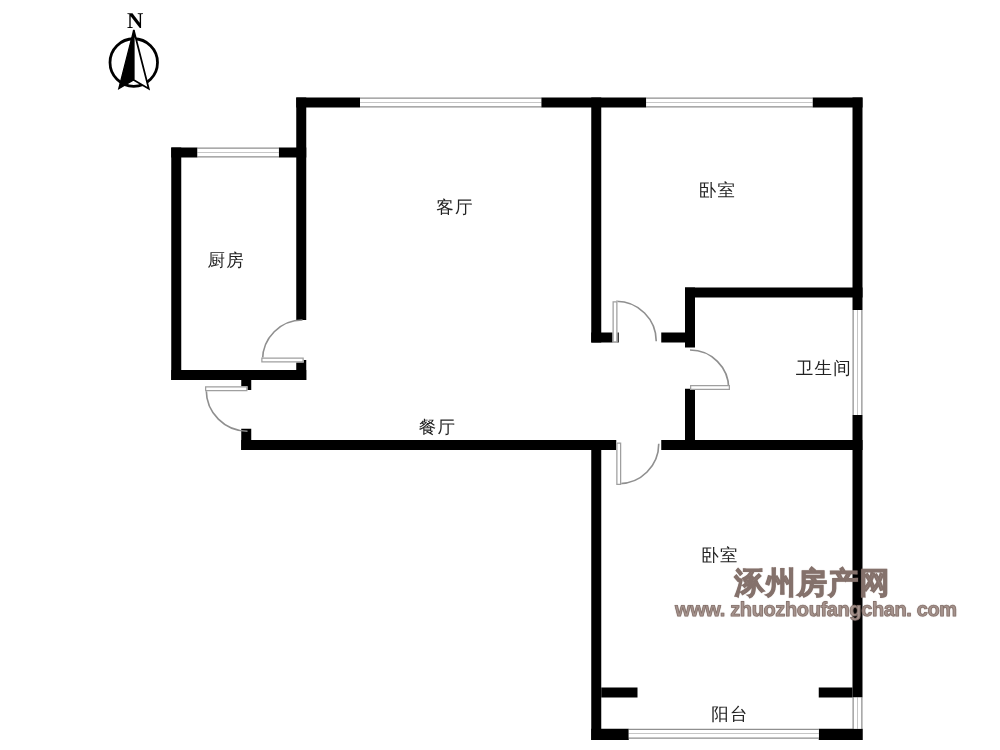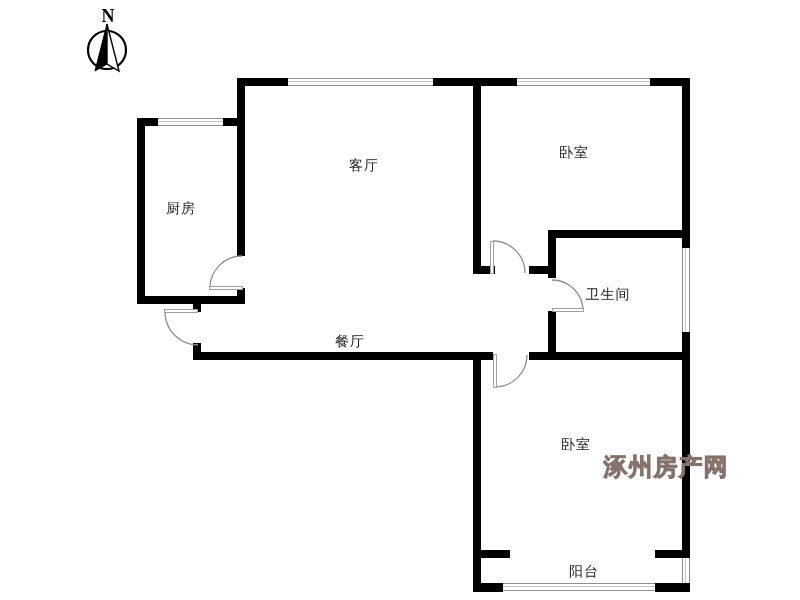--- a/index.html
+++ b/index.html
@@ -28,21 +28,21 @@
     font-size:14px; color:#222; white-space:nowrap; letter-spacing:1px;
   }
   
   .compass-n {
     position:absolute; z-index:5; left:96px; top:6px; width:24px; text-align:center;
     font-family:"Liberation Serif", serif; font-weight:bold; font-size:18px; color:#000;
   }
   .compass-svg { position:absolute; z-index:5; left:82px; top:18px; }
   
   .wm {
-    position:absolute; z-index:6; left:556px; top:454px; width:220px;
+    position:absolute; z-index:6; left:540px; top:454px; width:220px;
     text-align:center; color:#a5928c; line-height:1.1;
   }
   .wm-line1 {
     font-size:24px; font-weight:bold; letter-spacing:1px;
     -webkit-text-stroke:0.8px #84716b; text-shadow:0 0 1px #8a776f;
   }
   .wm-line2 {
     font-size:16px; font-weight:bold; letter-spacing:-0.3px; white-space:nowrap;
     -webkit-text-stroke:0.6px #84716b; text-shadow:0 0 1px #8a776f;
   }
@@ -116,22 +116,23 @@
   <div class="compass-n">N</div>
   <svg class="compass-svg" width="50" height="60" viewBox="0 0 50 60">
     <circle cx="25" cy="32" r="19" fill="none" stroke="#000" stroke-width="2.2"></circle>
     <path d="M25,6 L13,53 L25,46 Z" fill="#000" stroke="#000" stroke-width="1"></path>
     <path d="M25,6 L37,53 L25,46 Z" fill="#fff" stroke="#000" stroke-width="1.4"></path>
   </svg>
 
   <span class="room-label" style="left:181px;top:209px">厨房</span>
   <span class="room-label" style="left:364px;top:166px">客厅</span>
   <span class="room-label" style="left:574px;top:153px">卧室</span>
-  <span class="room-label" style="left:608px;top:295px">卫生间</span>
+  <span class="room-label" style="left:659px;top:295px">卫生间</span>
   <span class="room-label" style="left:350px;top:342px">餐厅</span>
   <span class="room-label" style="left:576px;top:445px">卧室</span>
   <span class="room-label" style="left:584px;top:572px">阳台</span>
 
   <div class="wm">
     <div class="wm-line1">涿州房产网</div>
+    <div class="wm-line2">www. zhuozhoufangchan. com</div>
   </div>
 
 </div>
 
 </body></html>

